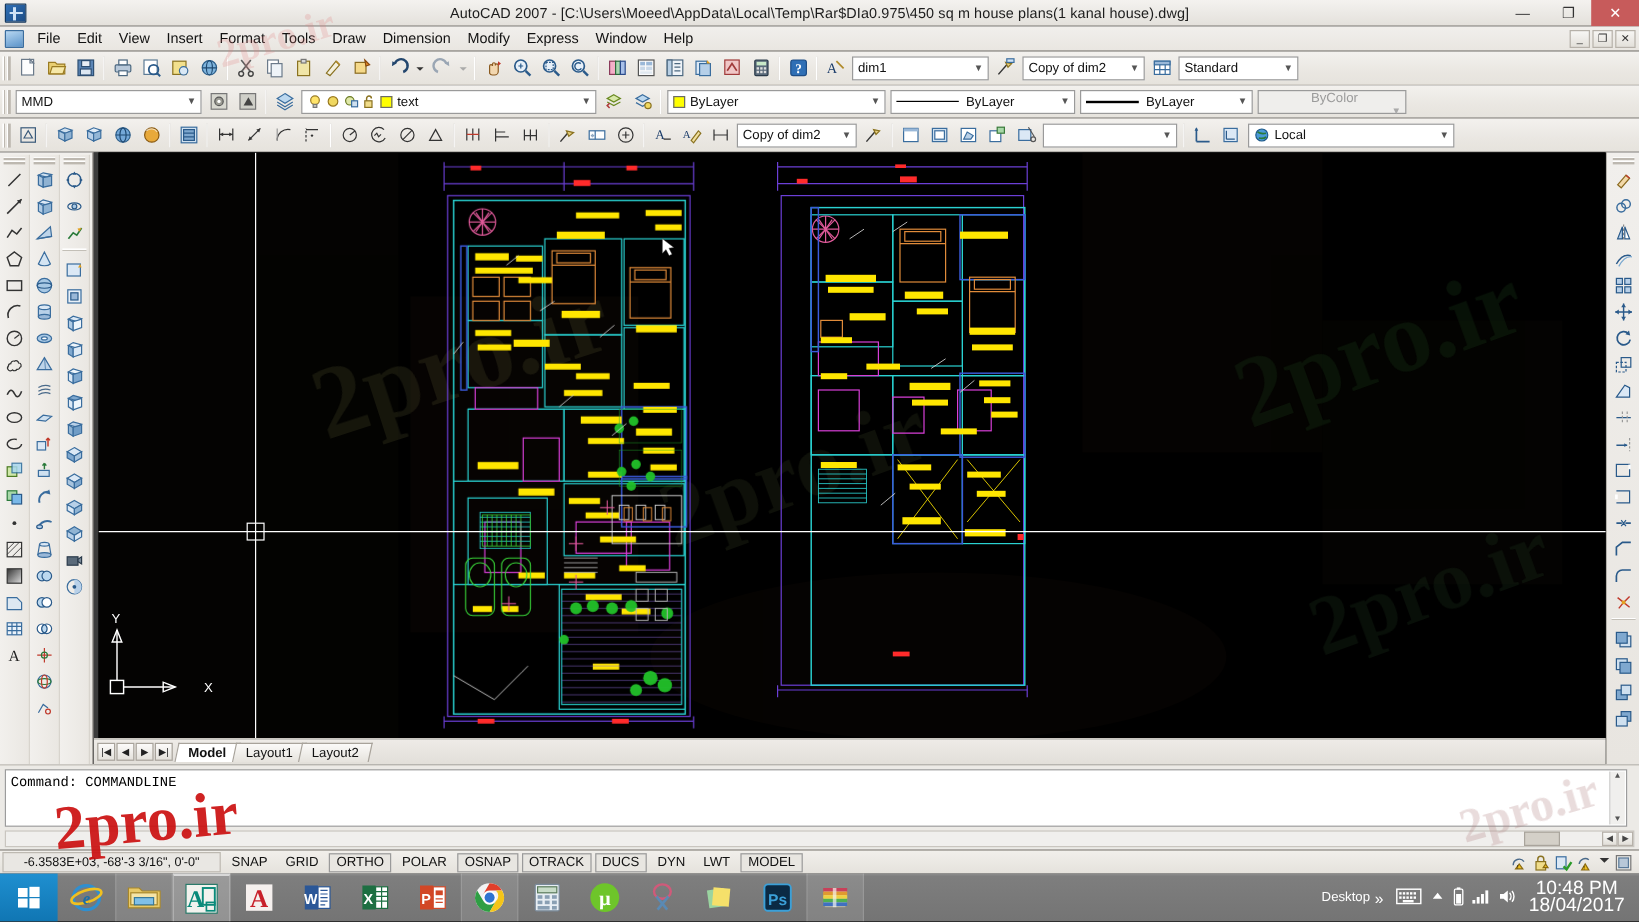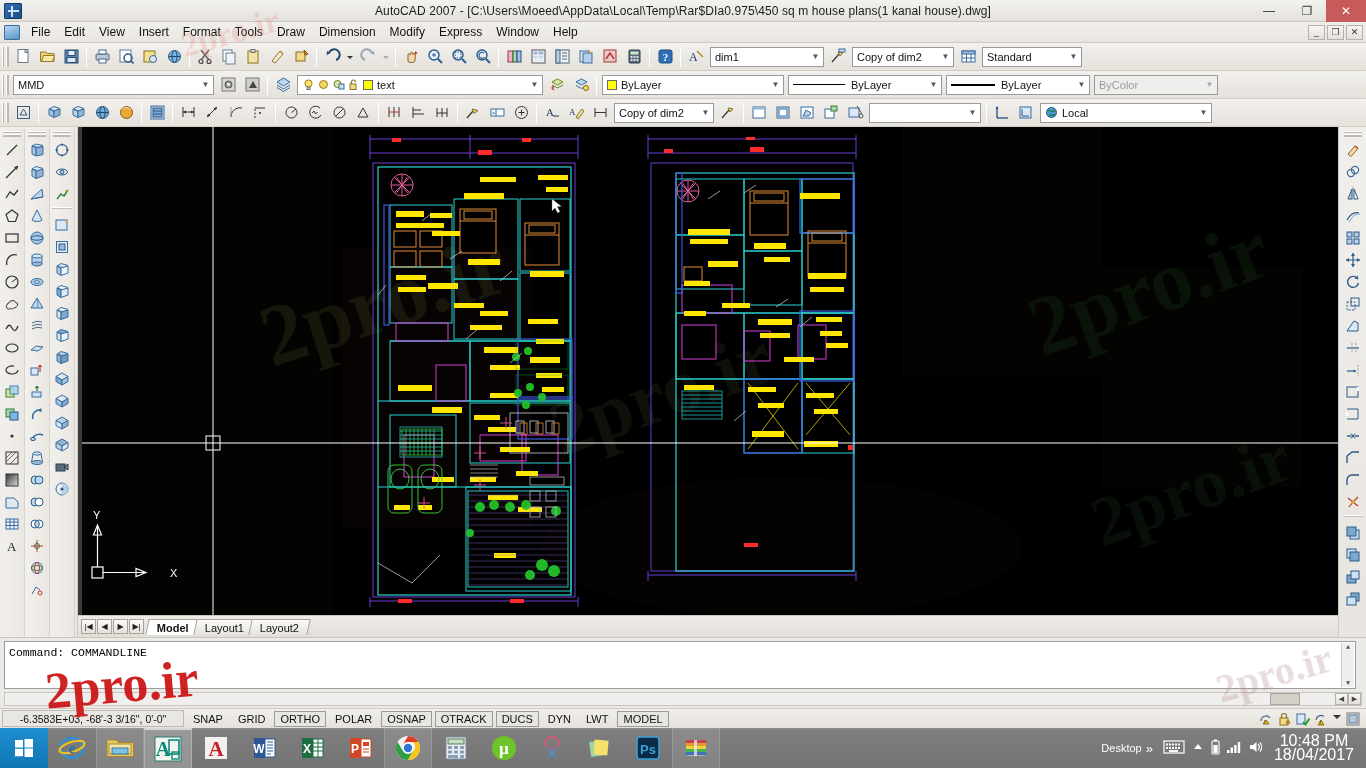--- a/index.html
+++ b/index.html
@@ -56,21 +56,21 @@
     display:flex; align-items:center; justify-content:center; position:relative; }
   .sep { width:1px; height:20px; margin:0 3px;
     background:#c3bfb7; border-right:1px solid #fff; flex:0 0 auto;}
 
   .combo { height:20px; background:#fff; border:1px solid #9a9a9a;
     display:flex; align-items:center; font-size:11px; color:#111;
     padding-left:4px; position:relative; margin:0 2px; }
   .combo .arrow { margin-left:auto; width:15px; height:100%;
     display:flex; align-items:center; justify-content:center; font-size:8px;
     color:#555; }
-  .combo.dis { background:#efeeec; color:#9b9b9b; }
+  .combo.dis { background:#efeeec; color:#9b9b9b;flex-direction:column; }
   .combo.dis .arrow { color:#aaa; }
   .swatch { width:10px; height:10px; border:1px solid #6a6a6a; margin-right:4px;
     flex:0 0 auto; }
   .linesample { width:52px; height:1px; background:#000; margin-right:6px;
     flex:0 0 auto; }
 
   
   .main { position:absolute; left:0; top:127px; width:1366px; height:510px;
     display:flex; }
   .leftdock { width:78px; height:100%;
@@ -437,21 +437,21 @@
       </svg>
     </div>
   <div class="combo" style="width:100px">
     <span>Standard</span>
     <span class="arrow">▼</span>
   </div>
 </div>
 
 <div class="tbrow r2">
   <div class="grip"></div>
-  <div class="combo" style="width:201px">
+  <div class="combo" style="width:155px">
     <span>MMD</span>
     <span class="arrow">▼</span>
   </div>
   <div class="tbtn">
       <svg width="17" height="17" viewBox="0 0 17 17">
         <rect x="2" y="2" width="13" height="13" fill="#d8d8d0" stroke="#777"></rect>
         <circle cx="8.5" cy="8.5" r="3.5" fill="#9a9a92" stroke="#555"></circle>
         <circle cx="8.5" cy="8.5" r="1.4" fill="#fff"></circle>
       </svg>
     </div>

